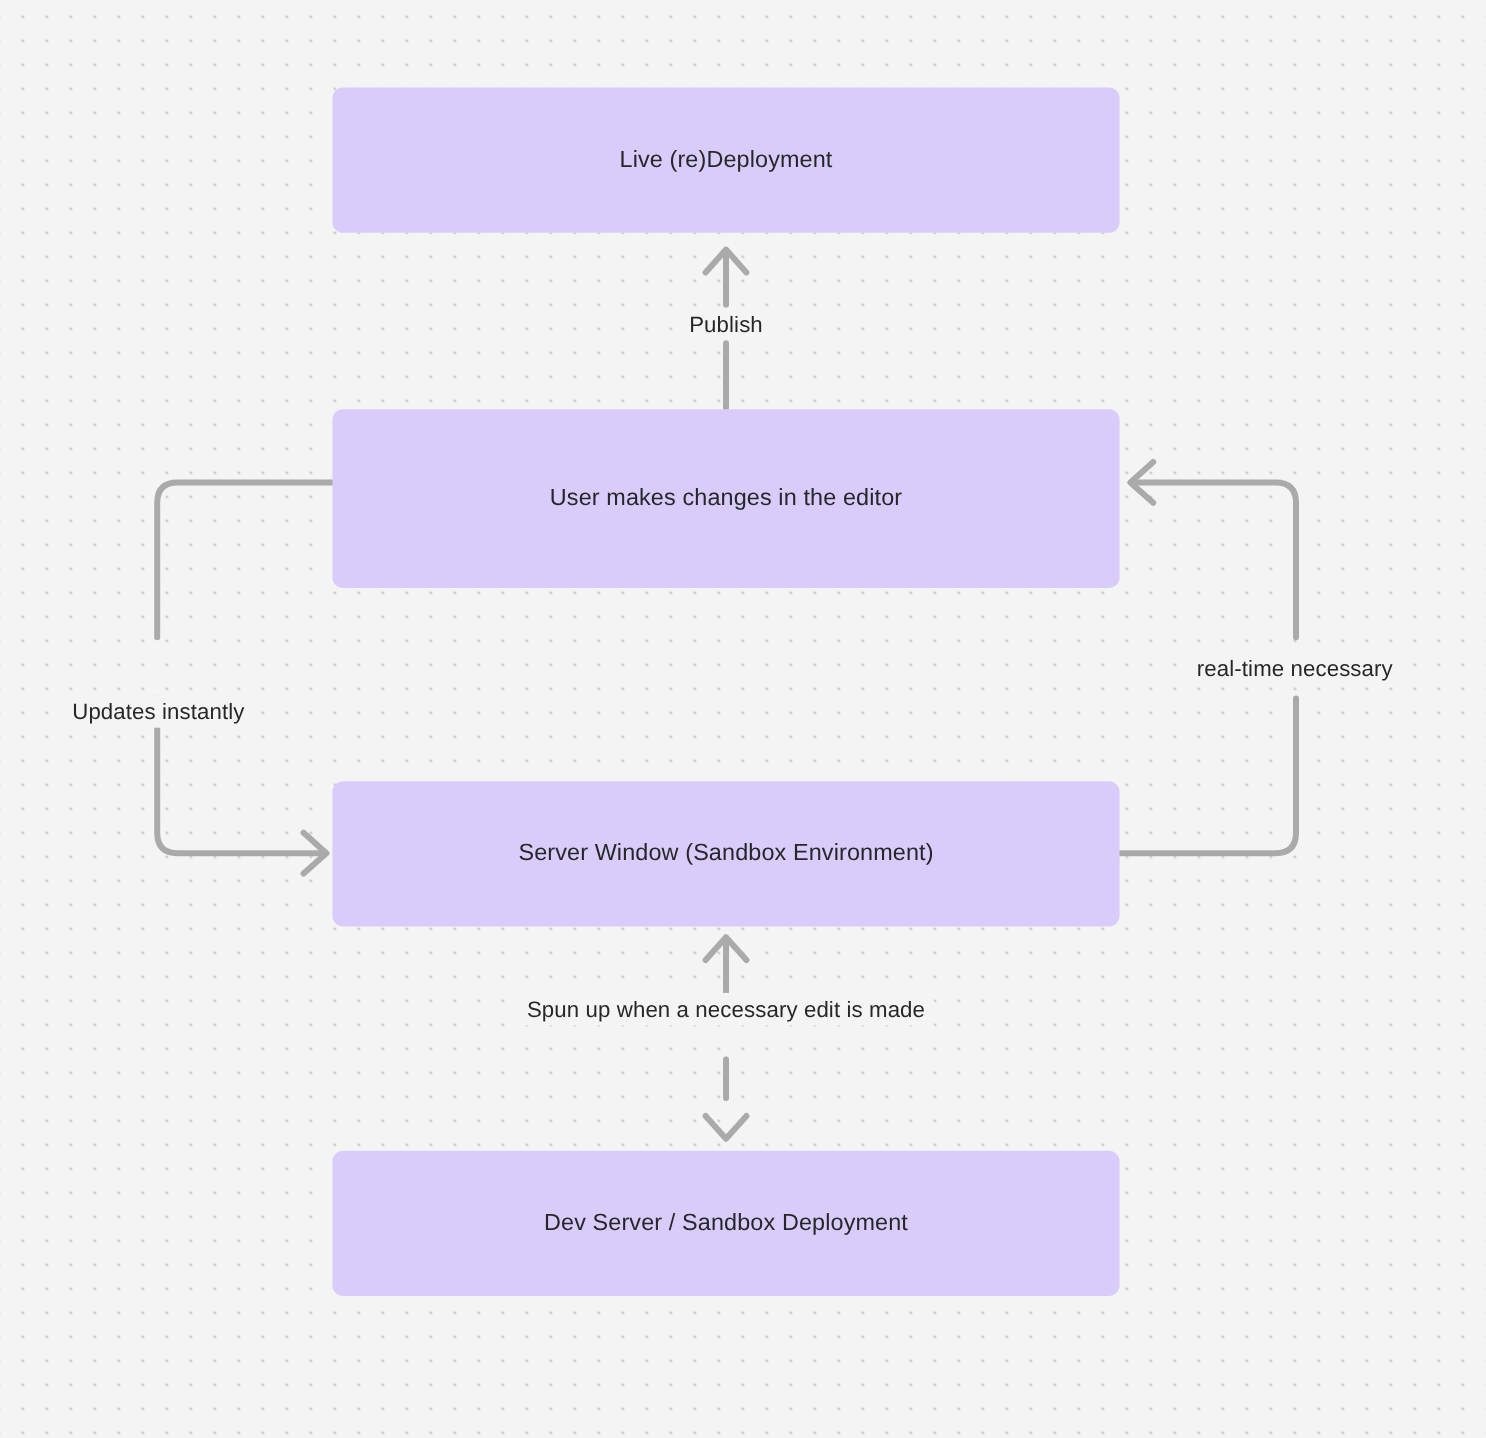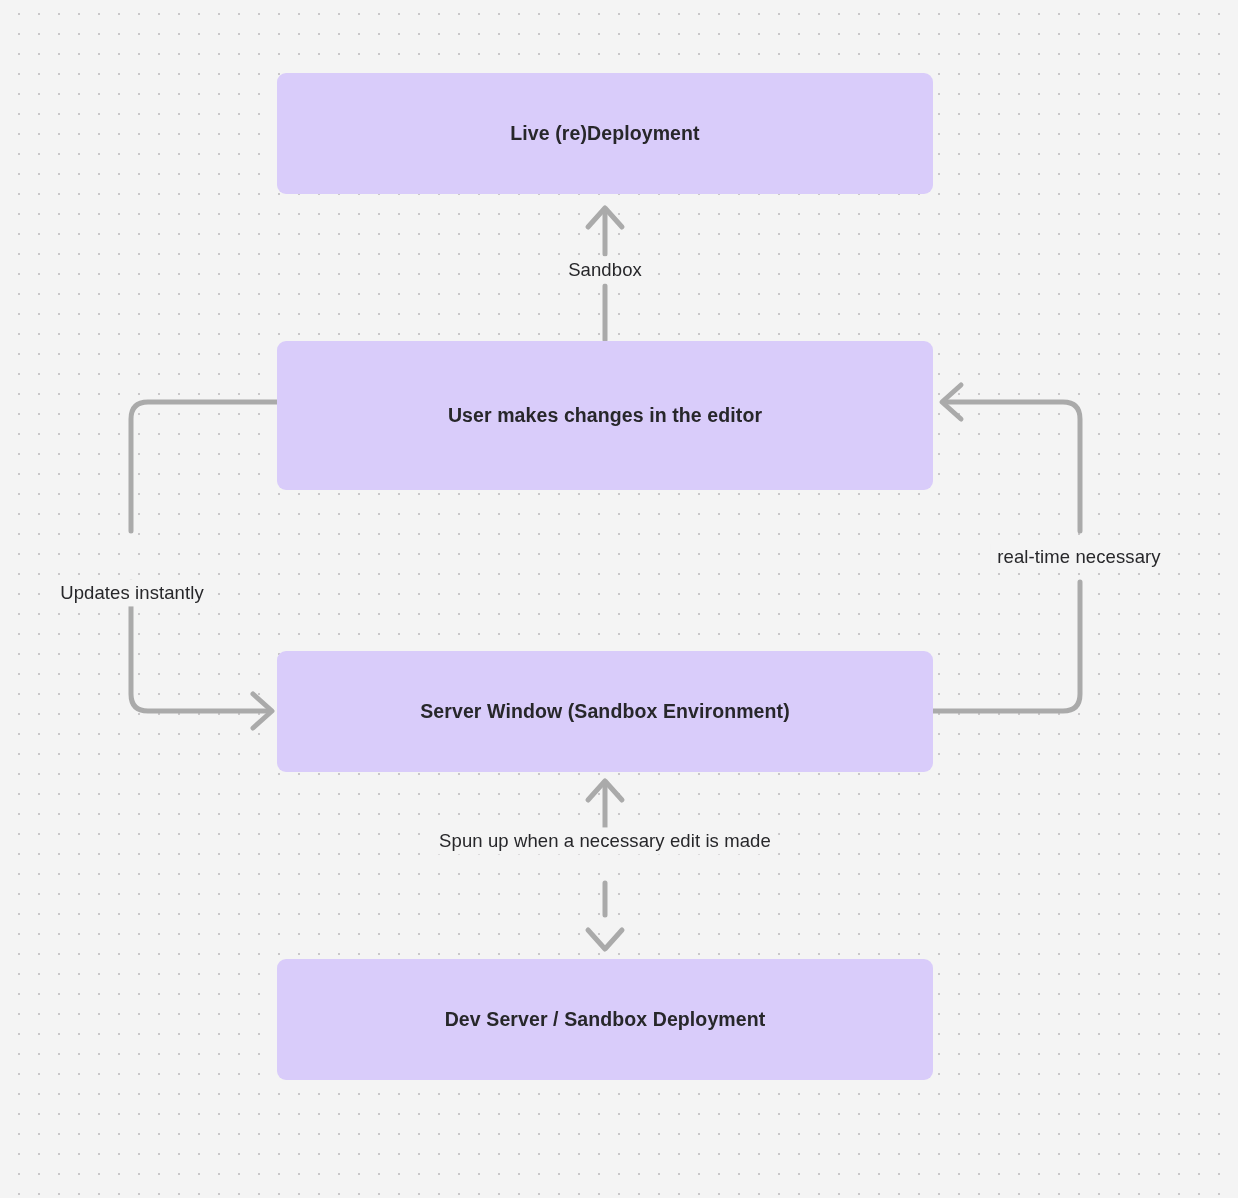--- a/index.html
+++ b/index.html
@@ -33,21 +33,21 @@
     position: absolute;
     box-sizing: border-box;
     background-color: #d9ccfa;
     border-radius: 9px;
     display: flex;
     align-items: center;
     justify-content: center;
     text-align: center;
     color: #27272a;
     font-size: 19.5px;
-    font-weight: 700;
+    font-weight: 400;
     letter-spacing: 0.1px;
     line-height: 1.3;
     padding: 4px 16px;
   }
   .edge-label {
     position: absolute;
     color: #27272a;
     font-size: 18.5px;
     font-weight: 400;
     letter-spacing: 0.1px;
@@ -103,21 +103,21 @@
   </div>
 
   <div class="node" style="left:277px; top:651px; width:656px; height:121px;">
     <span>Server Window (Sandbox Environment)</span>
   </div>
 
   <div class="node" style="left:277px; top:959px; width:656px; height:121px;">
     <span>Dev Server / Sandbox Deployment</span>
   </div>
 
-  <div class="edge-label" style="left:605px; top:270px;">Sandbox</div>
+  <div class="edge-label" style="left:605px; top:270px;">Publish</div>
 
   <div class="edge-label" style="left:132px; top:557px;margin-top:36px;">Updates instantly</div>
 
   <div class="edge-label" style="left:1079px; top:557px;">real-time necessary</div>
 
   <div class="edge-label" style="left:605px; top:841px;">Spun up when a necessary edit is made</div>
 
 </div>
 
 </body></html>

